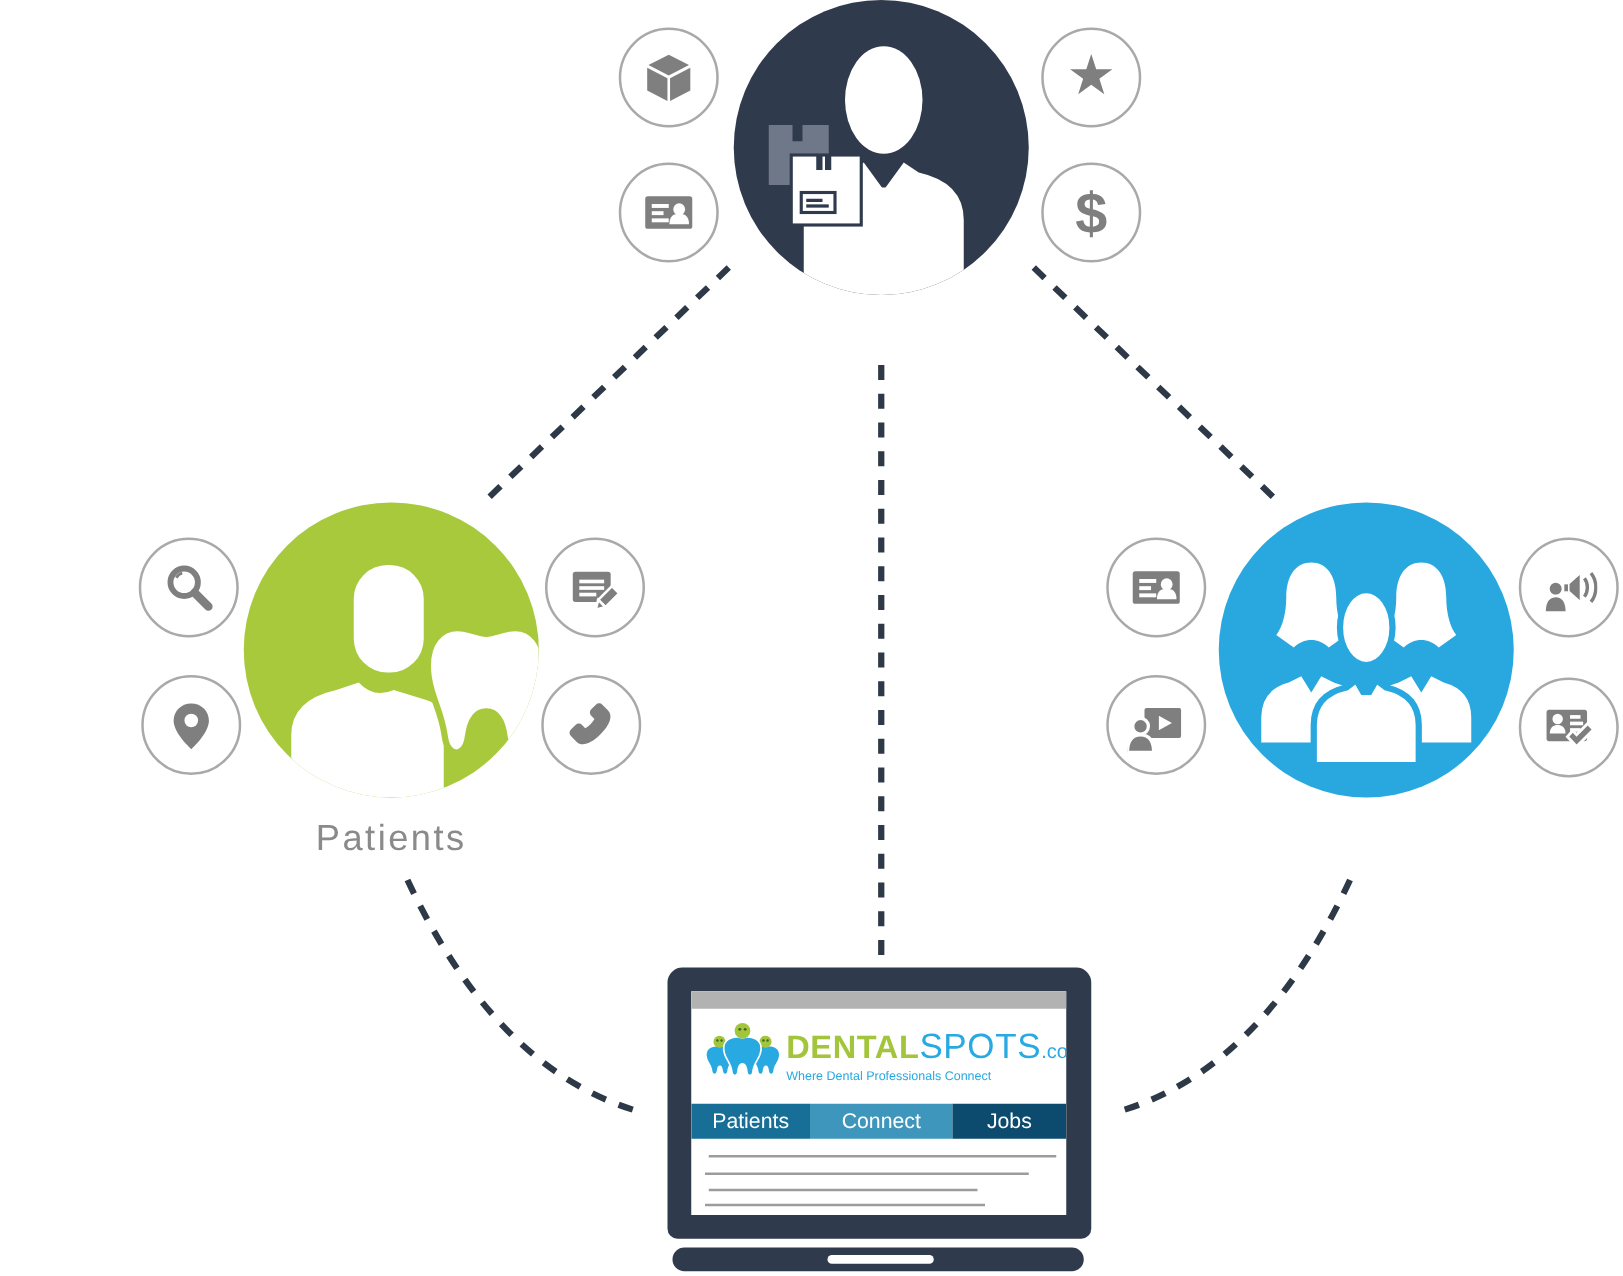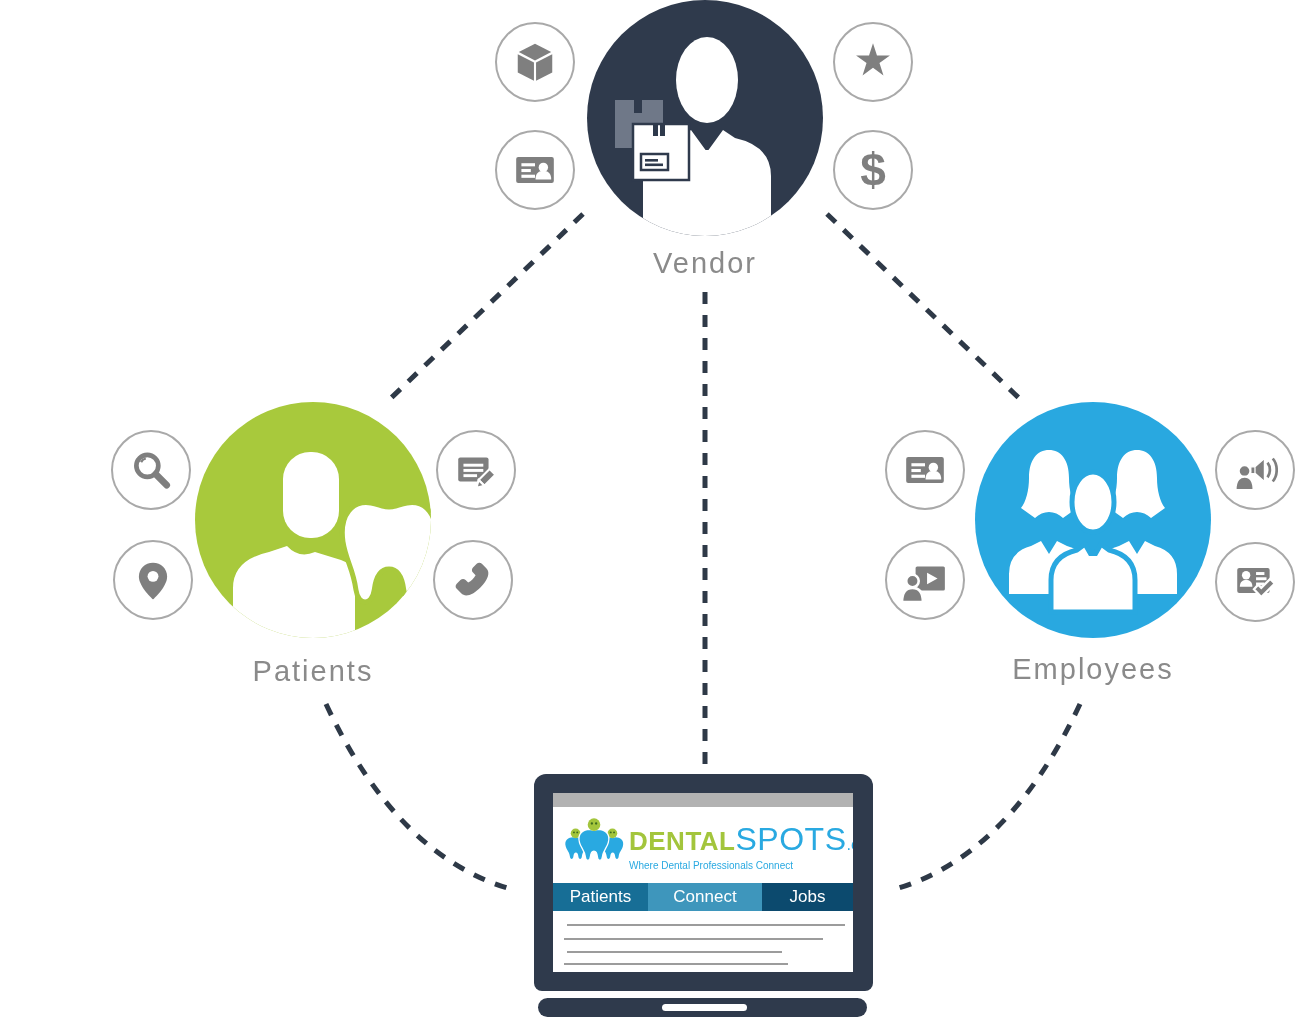--- a/index.html
+++ b/index.html
@@ -35,21 +35,21 @@
 
   
   .laptop-screen{position:absolute;left:534px;top:774px;width:339px;height:217px;background:#2F3A4C;border-radius:12px 12px 8px 8px;z-index:3;}
   .screen-inner{position:absolute;left:19px;top:19px;width:300px;height:179px;background:#ffffff;overflow:hidden;}
   .browser-bar{position:absolute;left:0;top:0;width:300px;height:14px;background:#B2B2B2;}
   .logo-row{position:absolute;left:10px;top:22px;display:flex;align-items:flex-start;}
   .logo-teeth{width:62px;height:58px;flex:0 0 auto;}
   .logo-textcol{margin-left:4px;padding-top:8px;}
   .logo-line{white-space:nowrap;line-height:1;}
   .logo-dental{font-size:26px;font-weight:800;color:#A3C53C;letter-spacing:0.5px;}
-  .logo-spots{font-size:32px;font-weight:500;color:#29A9E1;letter-spacing:0.5px;}
+  .logo-spots{font-size:28px;font-weight:500;color:#29A9E1;letter-spacing:0.5px;}
   .logo-com{font-size:16px;font-weight:500;color:#29A9E1;}
   .logo-tagline{margin-top:5px;font-size:10px;color:#29A9E1;}
   .nav-row{position:absolute;left:0;top:90px;width:300px;height:28px;display:flex;}
   .nav-tab{display:flex;align-items:center;justify-content:center;color:#ffffff;font-size:17px;}
   .tab-patients{width:95px;background:#176E96;}
   .tab-vendors{width:114px;background:#3E96BC;}
   .tab-jobs{width:91px;background:#0c4a6e;}
   .content-line{position:absolute;height:2px;background:#9C9C9C;}
   .line1{left:14px;top:131px;width:278px;}
   .line2{left:11px;top:145px;width:259px;}
@@ -81,21 +81,20 @@
         <rect x="47" y="100" width="8" height="13" fill="#2F3A4C"></rect>
         <rect x="46" y="124" width="56" height="56" fill="#ffffff" stroke="#2F3A4C" stroke-width="2.5"></rect>
         <rect x="66" y="124" width="5" height="12" fill="#2F3A4C"></rect>
         <rect x="73" y="124" width="5" height="12" fill="#2F3A4C"></rect>
         <rect x="54" y="154" width="27" height="16" fill="#ffffff" stroke="#2F3A4C" stroke-width="2.5"></rect>
         <rect x="58" y="159" width="13" height="2.6" fill="#2F3A4C"></rect>
         <rect x="58" y="163.5" width="18" height="2.6" fill="#2F3A4C"></rect>
       </g>
     </svg>
   </div>
-  <div class="node-label label-vendor">Vendor</div>
 
   <div class="sat" style="left:495px;top:22px;">
     <svg viewBox="0 0 44 44">
       <polygon points="22,4.5 37.5,12.5 22,20.5 6.5,12.5" fill="#7F7F7F"></polygon>
       <polygon points="5.5,14.5 21,22.5 21,40 5.5,32" fill="#7F7F7F"></polygon>
       <polygon points="38.5,14.5 38.5,32 23,40 23,22.5" fill="#7F7F7F"></polygon>
     </svg>
   </div>
   <div class="sat" style="left:495px;top:130px;">
     <svg viewBox="0 0 44 44">
@@ -161,21 +160,20 @@
       <path d="M34,192 L34,172 Q34,150 56,144 L66,139 L74,152 L82,139 L92,144 Q114,150 114,172 L114,192 Z" fill="#ffffff"></path>
 
       <path d="M142,76 C142,58 150,48 162,48 C174,48 182,58 182,76 C182,88 185,100 190,106 L176,116 C168,108 156,108 148,116 L134,106 C139,100 142,88 142,76 Z" fill="#ffffff"></path>
       <path d="M122,192 L122,172 Q122,150 144,144 L154,139 L162,152 L170,139 L180,144 Q202,150 202,172 L202,192 Z" fill="#ffffff"></path>
 
       <ellipse cx="118" cy="100" rx="21" ry="30" fill="#ffffff" stroke="#29A8E0" stroke-width="5"></ellipse>
       <path d="M76,210 L76,178 Q76,154 102,148 L110,142 L118,156 L126,142 L134,148 Q160,154 160,178 L160,210 Z" fill="#ffffff" stroke="#29A8E0" stroke-width="5"></path>
       <path d="M113,154 L123,154 L126,170 L118,196 L110,170 Z" fill="#ffffff"></path>
     </svg>
   </div>
-  <div class="node-label label-employees">Employees</div>
 
   <div class="sat" style="left:885px;top:430px;">
     <svg viewBox="0 0 44 44">
       <rect x="4" y="9.5" width="36" height="25" rx="2" fill="#7F7F7F"></rect>
       <rect x="9" y="15.5" width="13" height="3" fill="#ffffff"></rect>
       <rect x="9" y="21" width="9" height="3" fill="#ffffff"></rect>
       <rect x="9" y="26.5" width="13" height="3" fill="#ffffff"></rect>
       <circle cx="30" cy="19.5" r="4.5" fill="#ffffff"></circle>
       <path d="M22.5,31 C22.5,24.5 26,23 30,23 C34,23 37.5,24.5 37.5,31 Z" fill="#ffffff"></path>
     </svg>

